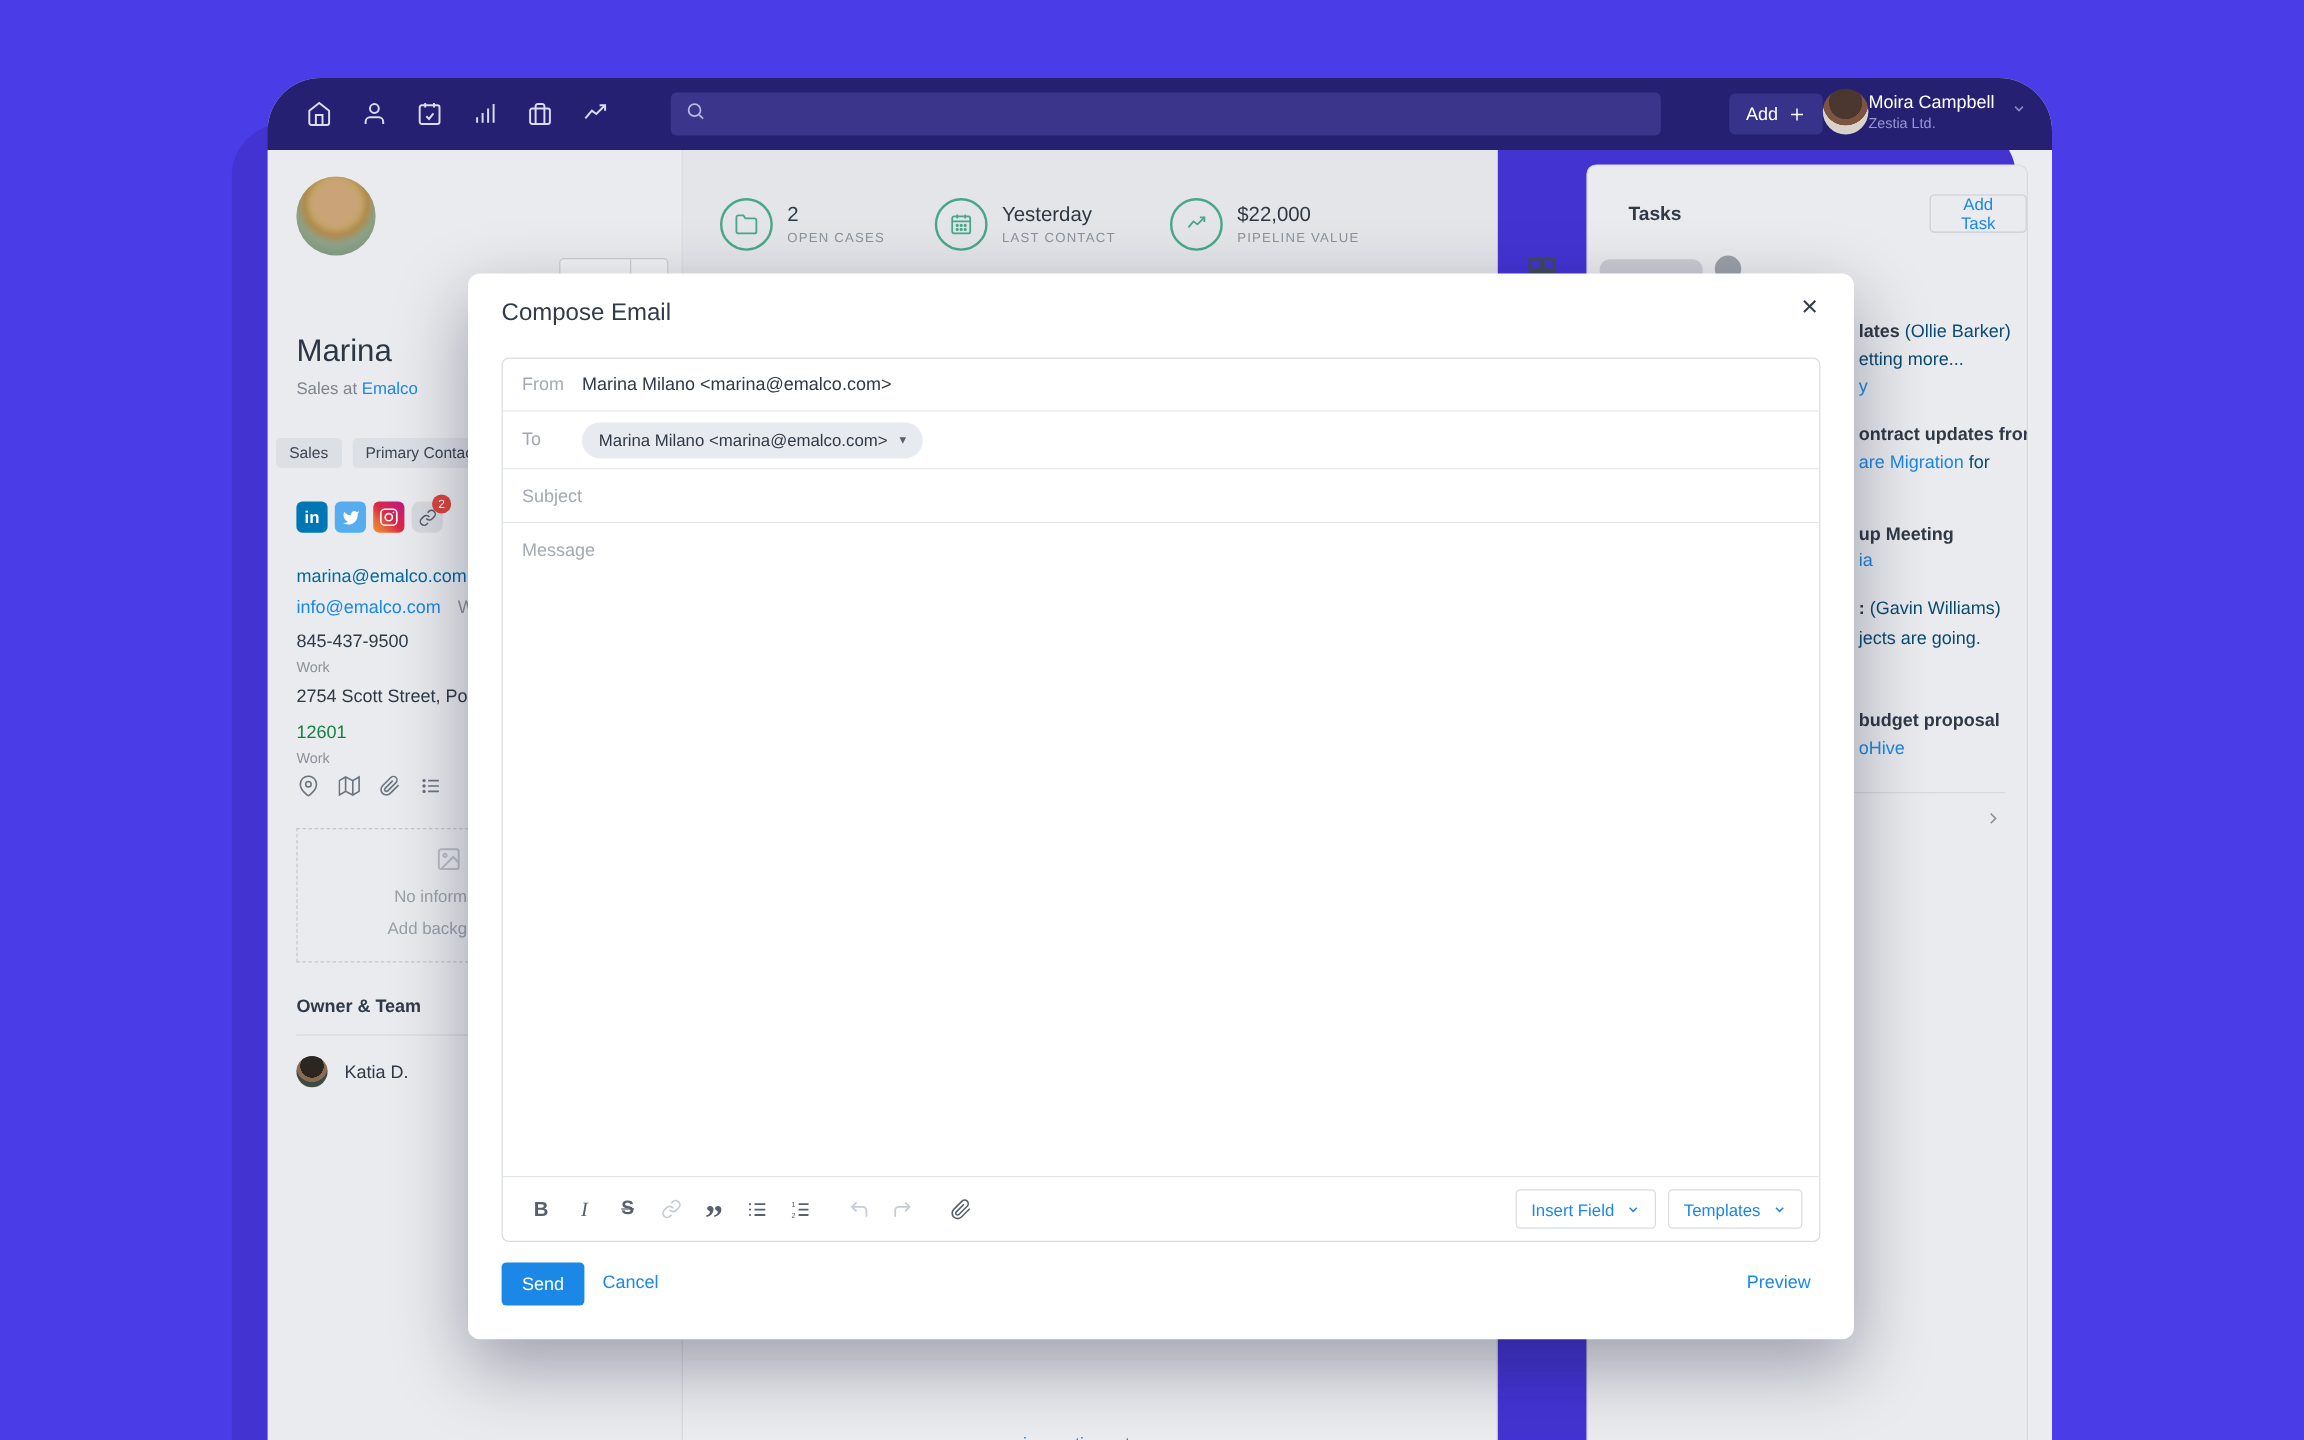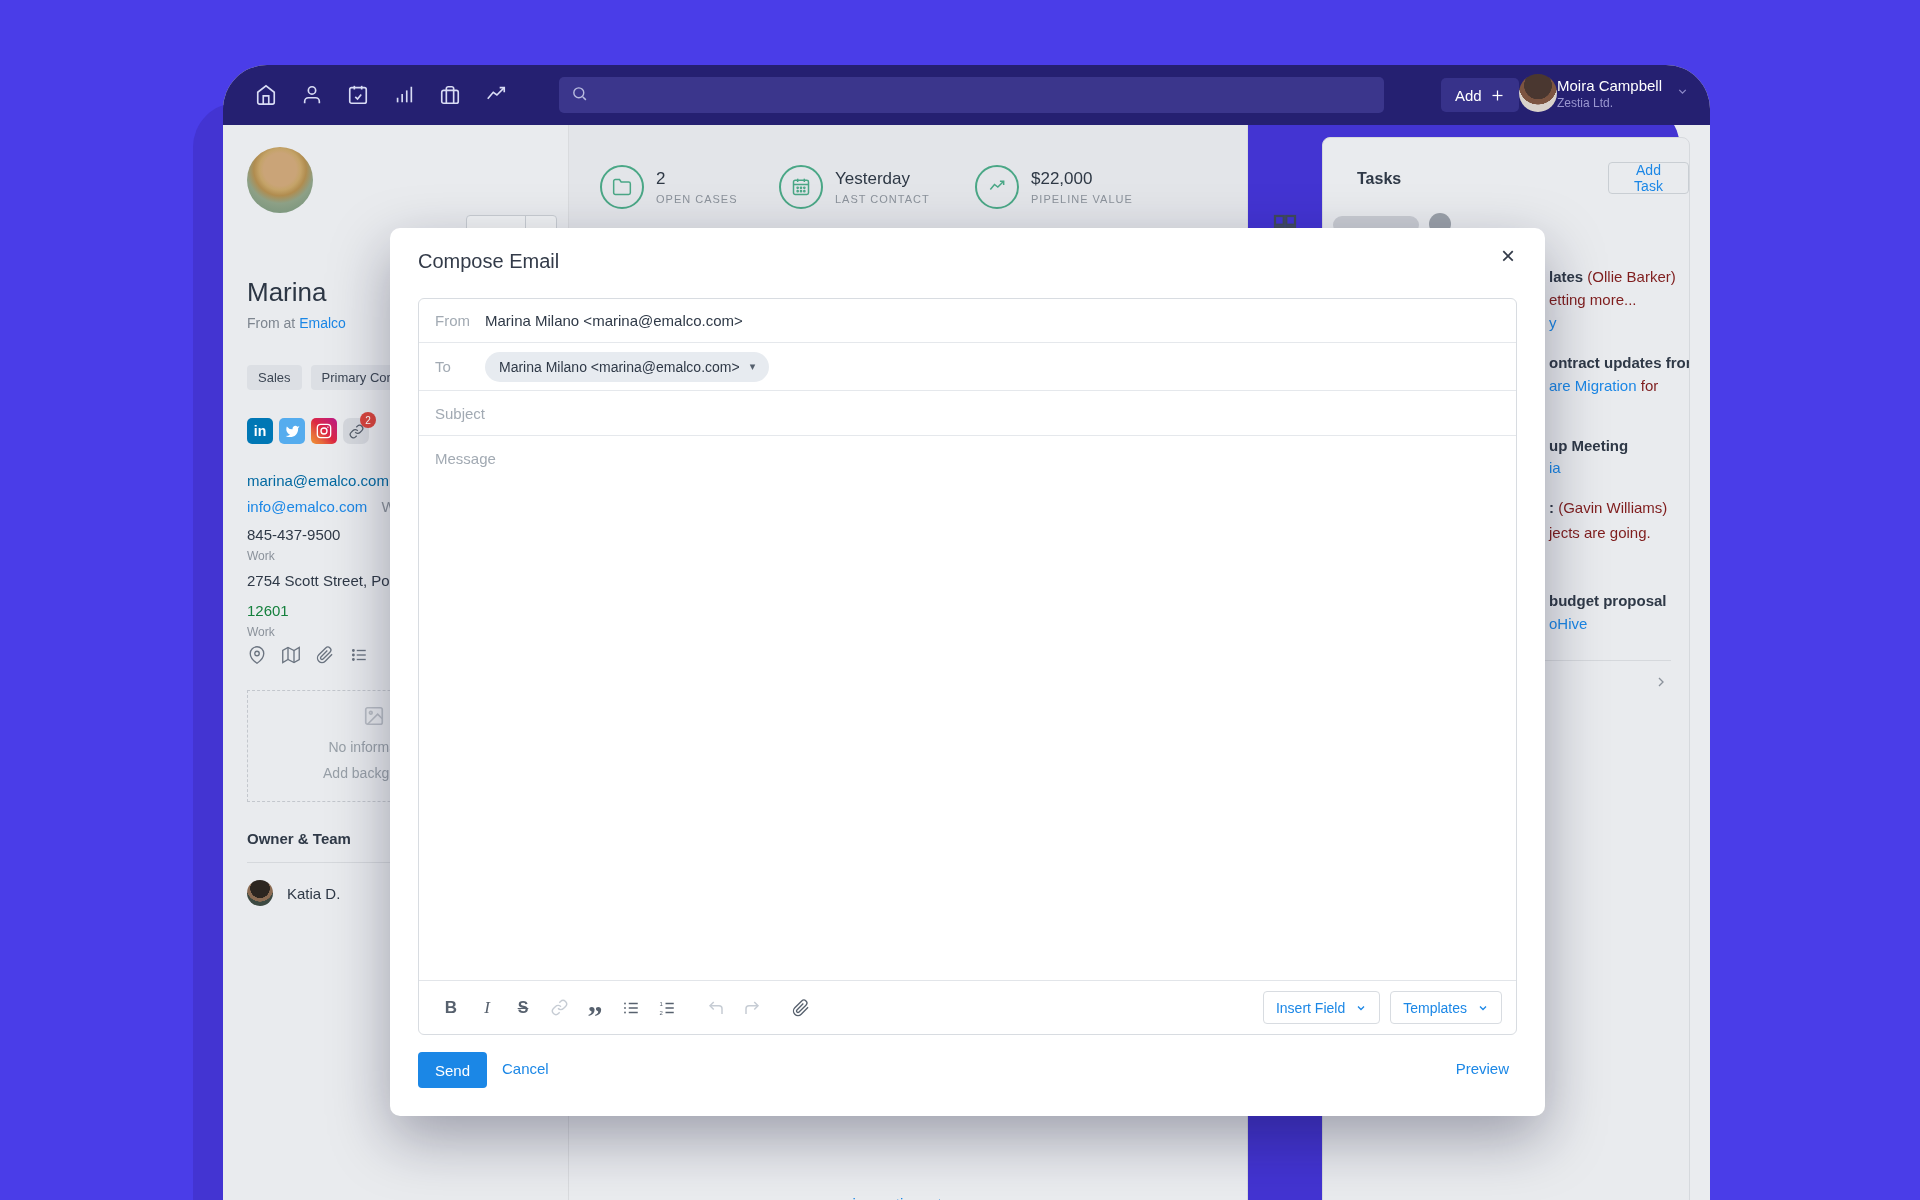--- a/index.html
+++ b/index.html
@@ -40,21 +40,21 @@
   .maincol  { position:absolute; left:346px; top:60px; width:679px; bottom:0; background:#eaecef; border-right:1px solid #d9dbde; }
   .gutter   { position:absolute; left:1025px; top:60px; width:74px; bottom:0; }
   .taskscol { position:absolute; left:1099px; top:60px; width:388px; bottom:0; }
 
   
   .c-avatar { position:absolute; left:24px; top:22px; width:66px; height:66px; border-radius:50%;
       background: radial-gradient(circle at 50% 34%, #caa478 0 30%, #c4a368 38%, #b08c4f 48%, #8da086 62%, #6f8f78 100%); }
   .c-name { position:absolute; left:24px; top:152px; font-size:26px; color:#2c3644; }
   .c-role { position:absolute; left:24px; top:190px; font-size:14px; color:#7d858f; }
   .c-role a { color:#1b87e6; text-decoration:none; }
-  .tagrow { position:absolute; left:24px; top:240px; display:flex; gap:9px;align-items:center; }
+  .tagrow { position:absolute; left:7px; top:240px; display:flex; gap:9px;align-items:center; }
   .tag { background:#dcdfe4; color:#3c4654; font-size:13px; padding:5px 11px; border-radius:4px; white-space:nowrap; }
   .socialrow { position:absolute; left:24px; top:293px; display:flex; gap:6px; align-items:center; }
   .soc { width:26px; height:26px; border-radius:5px; display:flex; align-items:center; justify-content:center; cursor:pointer; }
   .soc-li { background:#0077b5; color:#fff; font-weight:bold; font-size:14px; }
   .soc-tw { background:#55acee; }
   .soc-ig { background:linear-gradient(45deg,#f09433 0%,#e6683c 25%,#dc2743 50%,#cc2366 75%,#bc1888 100%); }
   .soc-ln { background:#d6d9de; position:relative; border-radius:7px; }
   .soc-badge { position:absolute; right:-7px; top:-6px; width:16px; height:16px; border-radius:50%;
                background:#d9453d; color:#fff; font-size:10px; display:flex; align-items:center; justify-content:center; }
   .c-email1 { position:absolute; left:24px; top:347px; font-size:15px; color:#0369a1; cursor:pointer; }
@@ -104,21 +104,21 @@
   
   .taskcard { position:absolute; left:0; top:12px; width:368px; height:1128px; background:#e9ebee;
               border:1px solid #d6d9dd; border-radius:8px; overflow:hidden; }
   .t-title { position:absolute; left:34px; top:32px; font-size:16px; font-weight:bold; color:#2f3947; }
   .t-add { position:absolute; left:285px; top:24px; height:32px; padding:0 12px; border:1px solid #c9ced3;
            border-radius:4px; color:#1b87e6; font-size:14px; display:flex; align-items:center; background:transparent; cursor:pointer; }
   .t-pill { position:absolute; left:10px; top:78px; width:86px; height:18px; border-radius:9px; background:#c9ccd2; }
   .t-circ { position:absolute; left:106px; top:75px; width:22px; height:22px; border-radius:50%; background:#9ba1a9; }
   .task-line { position:absolute; left:226px; font-size:15px; white-space:nowrap; }
   .seg-strong { color:#2f3947; font-weight:bold; }
-  .seg-muted { color:#7f1d1d; }
+  .seg-muted { color:#0c4a6e; }
   .seg-link { color:#1b87e6; cursor:pointer; }
   .t-div { position:absolute; left:18px; right:18px; top:522px; border-top:1px solid #d5d8dc; }
   .t-next { position:absolute; left:330px; top:536px; cursor:pointer; }
   .t-next svg { stroke:#8b929b; }
 
   
   .modal { position:absolute; left:390px; top:228px; width:1155px; height:888px; background:#ffffff;
            border-radius:10px; box-shadow:0 22px 60px rgba(15,15,45,.35); z-index:50; }
   .m-title { position:absolute; left:28px; top:22px; font-size:20px; color:#333b49; font-weight:500; }
   .m-close { position:absolute; right:30px; top:16px; font-size:24px; color:#333b49; font-weight:300; cursor:pointer; line-height:1; }
@@ -244,21 +244,21 @@
       <div class="editbtn">
         <span class="e1">Edit</span>
         <span class="e2">
           <svg width="13" height="13" viewBox="0 0 24 24" fill="none" stroke-width="2.4">
               <polyline points="6 9 12 15 18 9"></polyline>
             </svg>
         </span>
       </div>
       <div class="c-name">Marina</div>
       <div class="c-role">
-        <span>From at</span>
+        <span>Sales at</span>
         <a>Emalco</a>
       </div>
       <div class="tagrow">
         <span class="tag">Sales</span>
         <span class="tag">Primary Contact</span>
       </div>
       <div class="socialrow">
         <span class="soc soc-li">in</span>
         <span class="soc soc-tw">
           <svg width="15" height="15" viewBox="0 0 24 24" fill="#fff" stroke="none">

